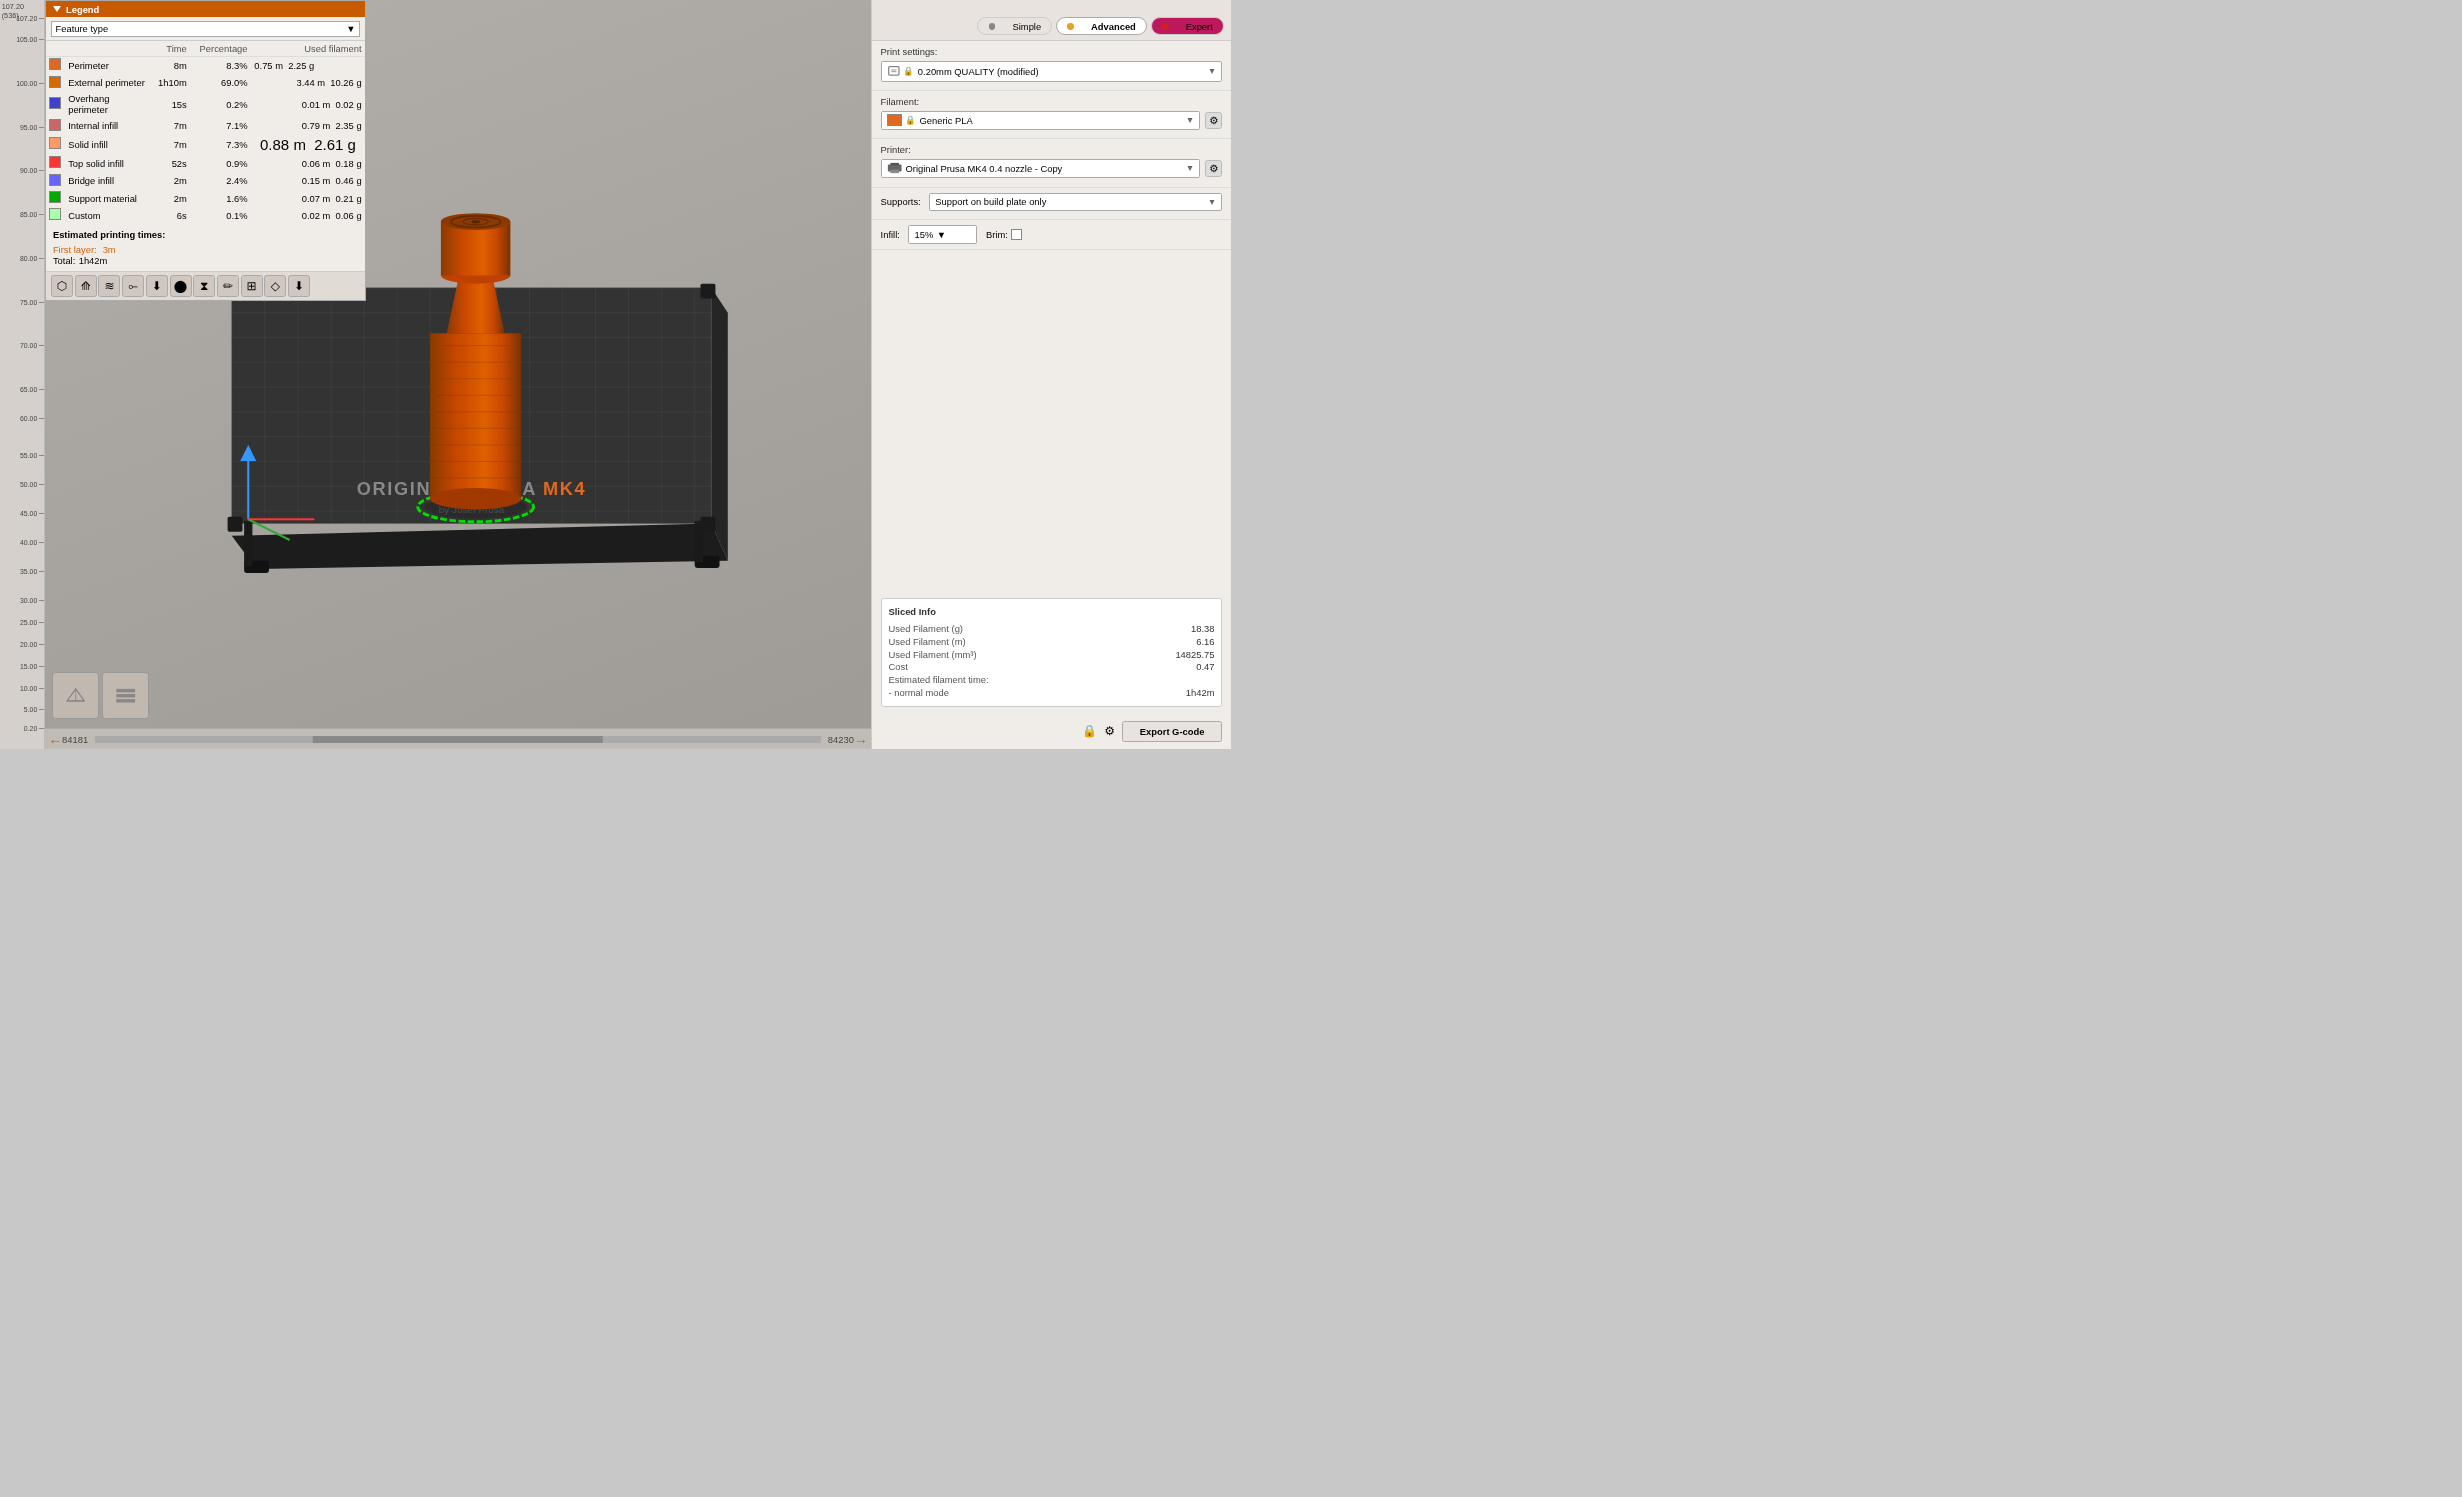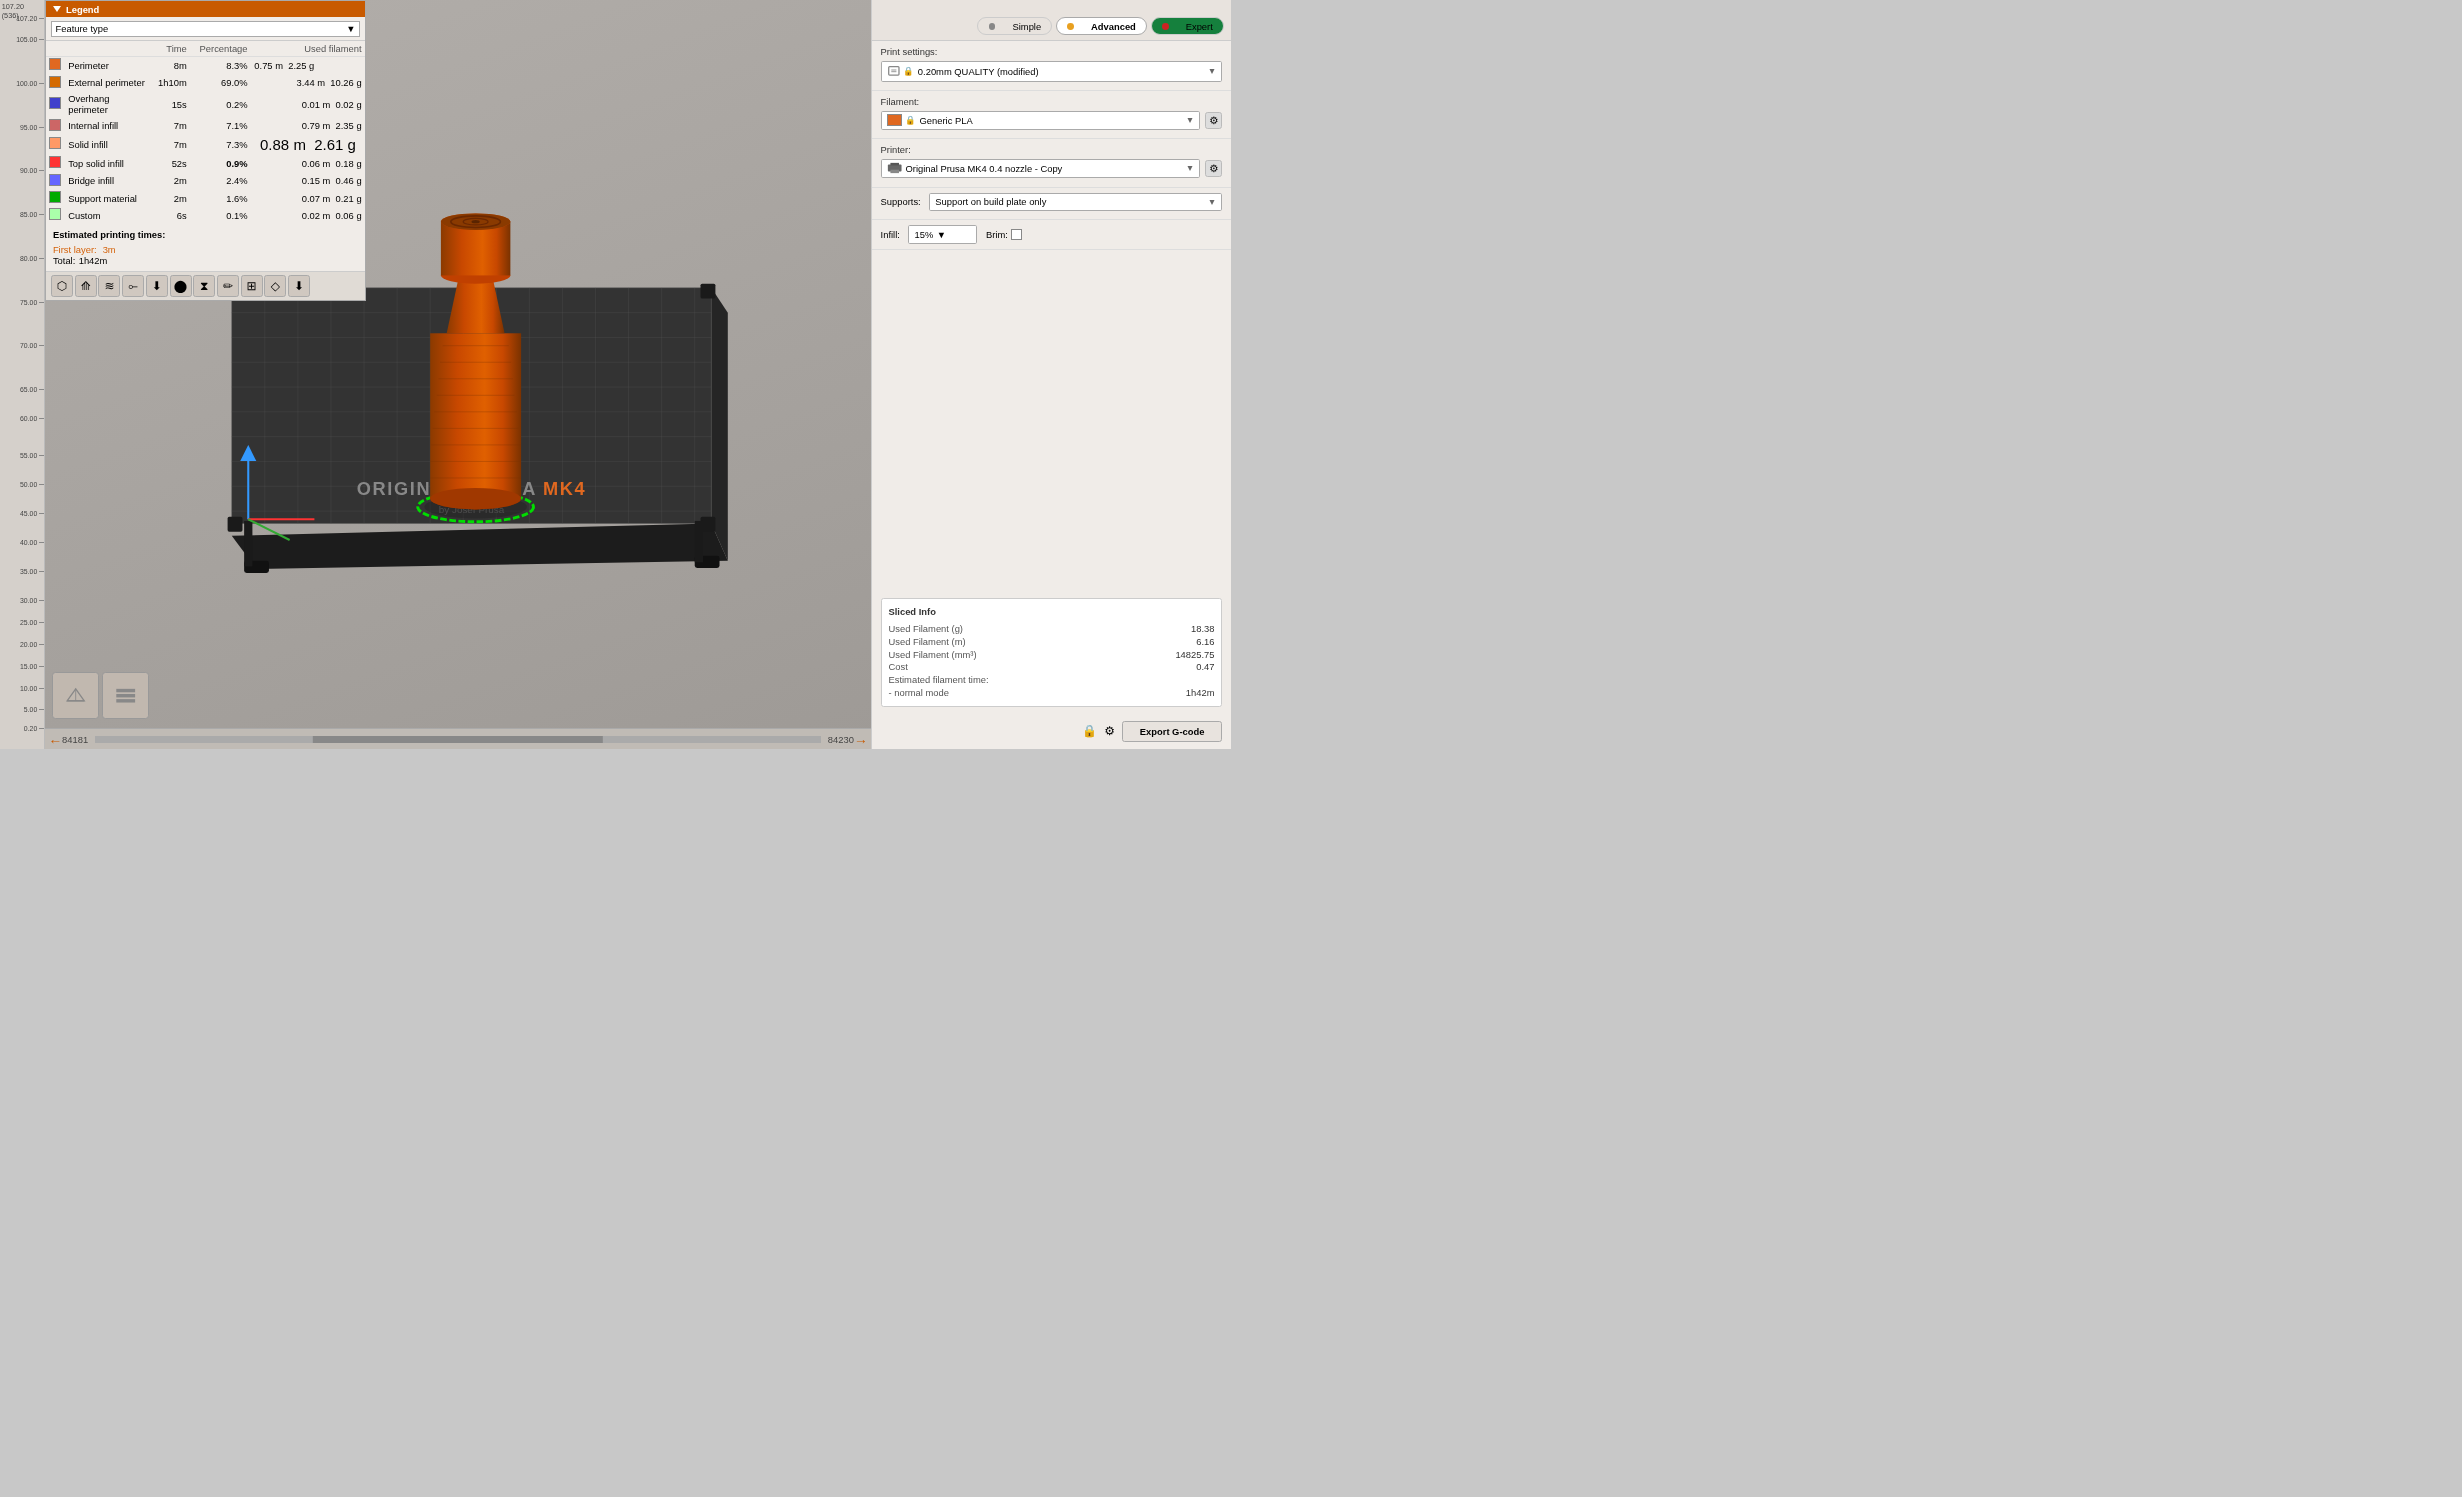--- a/index.html
+++ b/index.html
@@ -486,21 +486,21 @@
     <td><span style="display:inline-block;width:12px;height:12px;background:#ff9966;border:0.9px solid #888;"></span></td>
     <td style="font-size:9.4px;">Solid infill</td>
     <td style="text-align:right;font-size:9.4px;">7m</td>
     <td style="text-align:right;font-size:9.4px;">7.3%</td>
     <td style="text-align:center;font-size:15px;">0.88 m &nbsp;2.61 g</td>
   </tr>
               <tr>
     <td><span style="display:inline-block;width:12px;height:12px;background:#ff3333;border:0.9px solid #888;"></span></td>
     <td style="font-size:9.4px;">Top solid infill</td>
     <td style="text-align:right;font-size:9.4px;">52s</td>
-    <td style="text-align:right;font-size:9.4px;font-weight:bold;">0.9%</td>
+    <td style="text-align:right;font-size:9.4px;">0.9%</td>
     <td style="text-align:right;font-size:9.4px;">0.06 m &nbsp;0.18 g</td>
   </tr>
               <tr>
     <td><span style="display:inline-block;width:12px;height:12px;background:#6666ff;border:0.9px solid #888;"></span></td>
     <td style="font-size:9.4px;">Bridge infill</td>
     <td style="text-align:right;font-size:9.4px;">2m</td>
     <td style="text-align:right;font-size:9.4px;">2.4%</td>
     <td style="text-align:right;font-size:9.4px;">0.15 m &nbsp;0.46 g</td>
   </tr>
               <tr>
@@ -699,21 +699,21 @@
 
     <div class="mode-buttons">
       <div class="mode-btn" style="background:#e8e3de;">
         <div class="mode-dot" style="background:#888888;"></div>
         <span>Simple</span>
       </div>
       <div class="mode-btn active" style="background:white; border-color:#aaa;">
         <div class="mode-dot" style="background:#e8a020;"></div>
         <span>Advanced</span>
       </div>
-      <div class="mode-btn" style="background:#15803d;justify-content:space-between;">
+      <div class="mode-btn" style="background:#be185d;justify-content:space-between;">
         <div class="mode-dot" style="background:#cc2222;"></div>
         <span>Expert</span>
       </div>
     </div>
 
     <div class="settings-section">
       <div class="settings-label">Print settings:</div>
       <div class="settings-row">
         <div class="settings-select" style="flex:1;">
           <span style="display:flex; align-items:center; gap:3.4px;">

